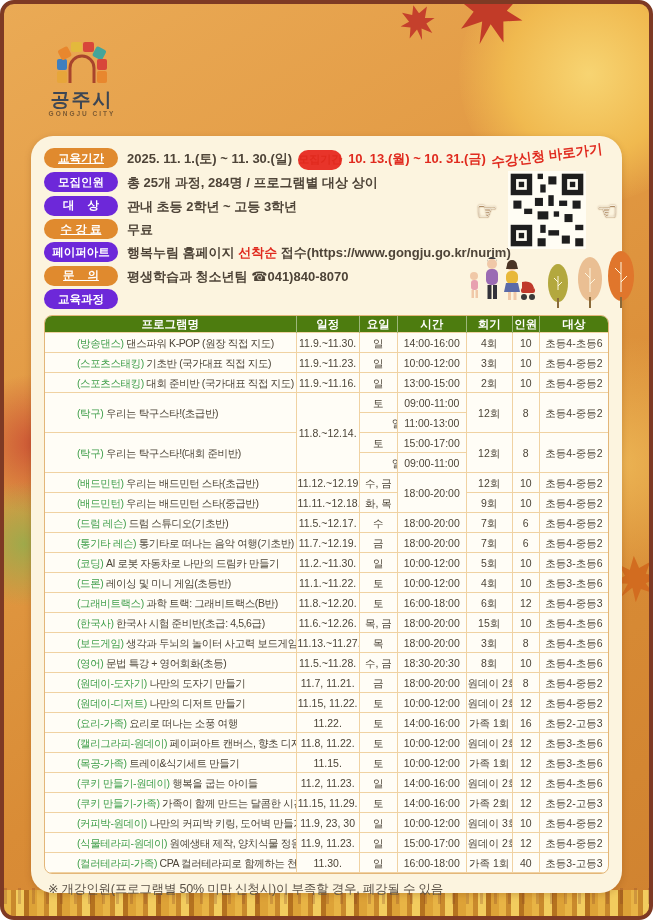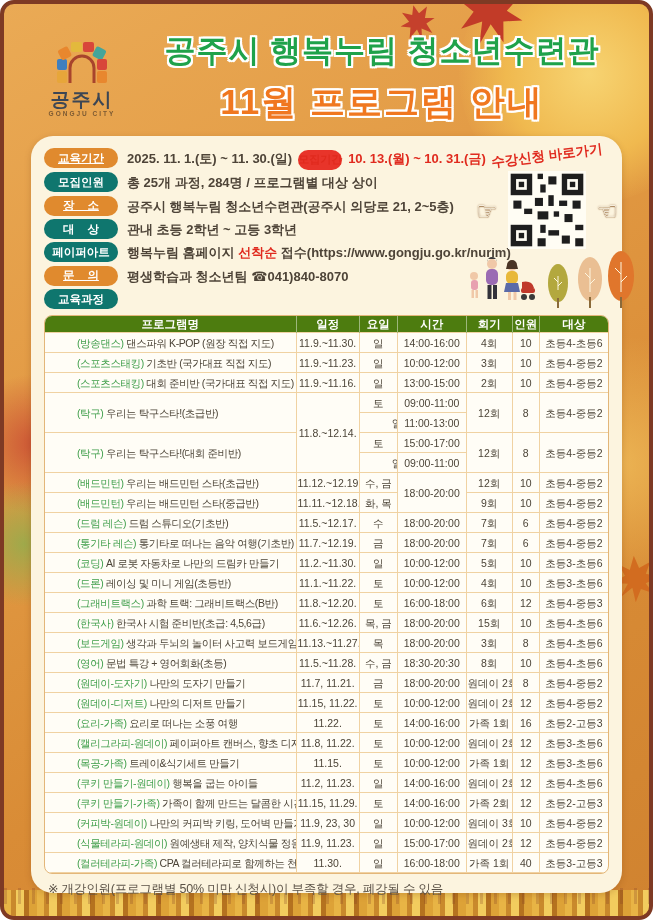--- a/index.html
+++ b/index.html
@@ -34,21 +34,21 @@
     text-shadow:-2px -2px 0 #fff,2px -2px 0 #fff,-2px 2px 0 #fff,2px 2px 0 #fff,0 -2px 0 #fff,0 2px 0 #fff,-2px 0 0 #fff,2px 0 0 #fff;}
   
   .panel{position:absolute;left:27px;right:27px;top:132px;bottom:23px;background:#fcf4df;border-radius:22px;
     box-shadow:0 2px 6px rgba(120,60,20,.25);padding:12px 13px 10px 13px;box-sizing:border-box;}
   
   .info-rows{width:468px;}
   .info-row{display:flex;align-items:flex-start;margin-bottom:2.5px;min-height:19px;}
   .badge{flex:0 0 74px;text-align:center;border-radius:12px;color:#fff;font-weight:bold;font-size:11.5px;
     padding:2.5px 0;margin-right:9px;white-space:pre;}
   .badge.orange{background:#e08a2e;text-decoration:underline;}
-  .badge.green{background:#0f766e;}
+  .badge.green{background:#6d28d9;}
   .badge.red{background:#e8342a;flex:0 0 64px;display:inline-block;margin:0 6px;padding:2px 0;font-size:11px;}
   .info-text{font-size:13px;font-weight:bold;color:#4e4438;line-height:1.45;padding-top:2px;}
   .info-text .red{color:#e02a1e;}
   
   .qr-block{position:absolute;top:10px;right:6px;width:138px;text-align:center;}
   .qr-label{display:inline-block;transform:rotate(-7deg);color:#e02a1e;font-weight:bold;font-size:13.5px;white-space:nowrap;}
   .qr-wrap{position:relative;margin-top:6px;}
   .qr-svg{width:78px;height:78px;background:#fcf4df;}
   .hand{position:absolute;top:26px;font-size:24px;color:#fffdf2;text-shadow:0 0 2px #8a5a2a,0 1px 1px #8a5a2a;}
   .hand.left{left:-2px;}
@@ -100,43 +100,39 @@
       <rect x="31" y="2" width="11" height="10" rx="2" fill="#d8463a"></rect>
       <rect x="42" y="8" width="11" height="11" rx="2" fill="#44a59a" transform="rotate(28 48 13)"></rect>
       <rect x="45" y="19" width="10" height="11" rx="2" fill="#d8463a"></rect>
       <rect x="45" y="31" width="10" height="12" rx="2" fill="#e8872e"></rect>
       <path d="M18 43 L18 28 A12 12 0 0 1 42 28 L42 43" fill="none" stroke="#a8442c" stroke-width="3"></path>
     </svg>
     <div class="logo-name">공주시</div>
     <div class="logo-sub">GONGJU CITY</div>
   </div>
 
-  <div class="titles">
-    <div class="title1">공주시 행복누림 청소년수련관</div>
-    <div class="title2">11월 프로그램 안내</div>
-  </div>
 
   <div class="panel">
 
     <div class="info-rows" id="info-rows">
         <div class="info-row">
           <span class="badge orange">교육기간</span>
           <span class="info-text"><span>2025. 11. 1.(토) ~ 11. 30.(일)</span><span class="badge red">모집기간</span><span class="red">10. 13.(월) ~ 10. 31.(금)</span></span>
         </div>
         <div class="info-row">
           <span class="badge green">모집인원</span>
           <span class="info-text"><span>총 25개 과정, 284명 / 프로그램별 대상 상이</span></span>
         </div>
         <div class="info-row">
-          <span class="badge orange">장    소</span>
-          <span class="info-text"><span>공주시 행복누림 청소년수련관(공주시 의당로 21, 2~5층)</span></span>
-        </div>
-        <div class="info-row">
           <span class="badge green">대    상</span>
           <span class="info-text"><span>관내 초등 2학년 ~ 고등 3학년</span></span>
+        </div>
+        <div class="info-row">
+          <span class="badge orange">수 강 료</span>
+          <span class="info-text"><span>무료</span></span>
         </div>
         <div class="info-row">
           <span class="badge green">페이퍼아트</span>
           <span class="info-text"><span>행복누림 홈페이지 </span><span class="red">선착순</span><span> 접수(https://www.gongju.go.kr/nurim)</span></span>
         </div>
         <div class="info-row">
           <span class="badge orange">문    의</span>
           <span class="info-text"><span>평생학습과 청소년팀 ☎041)840-8070</span></span>
         </div>
         <div class="info-row">

